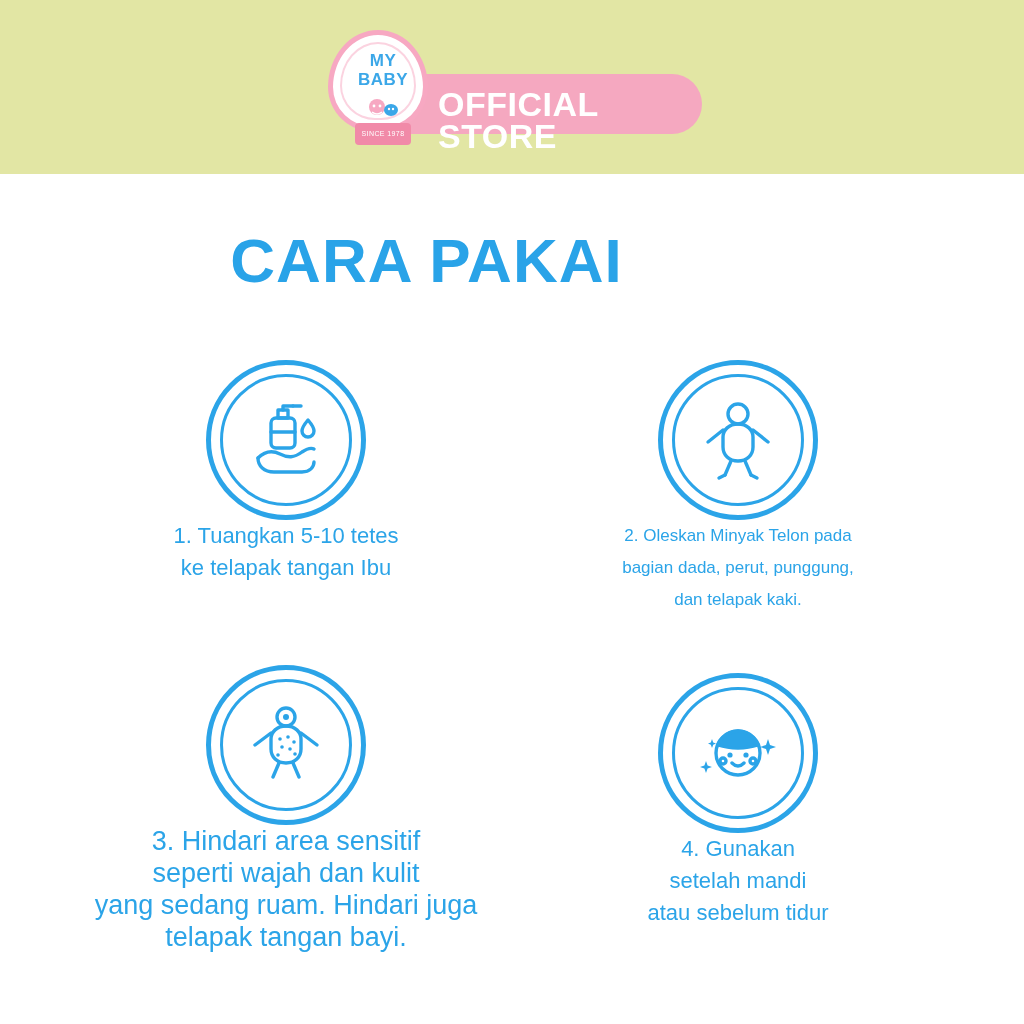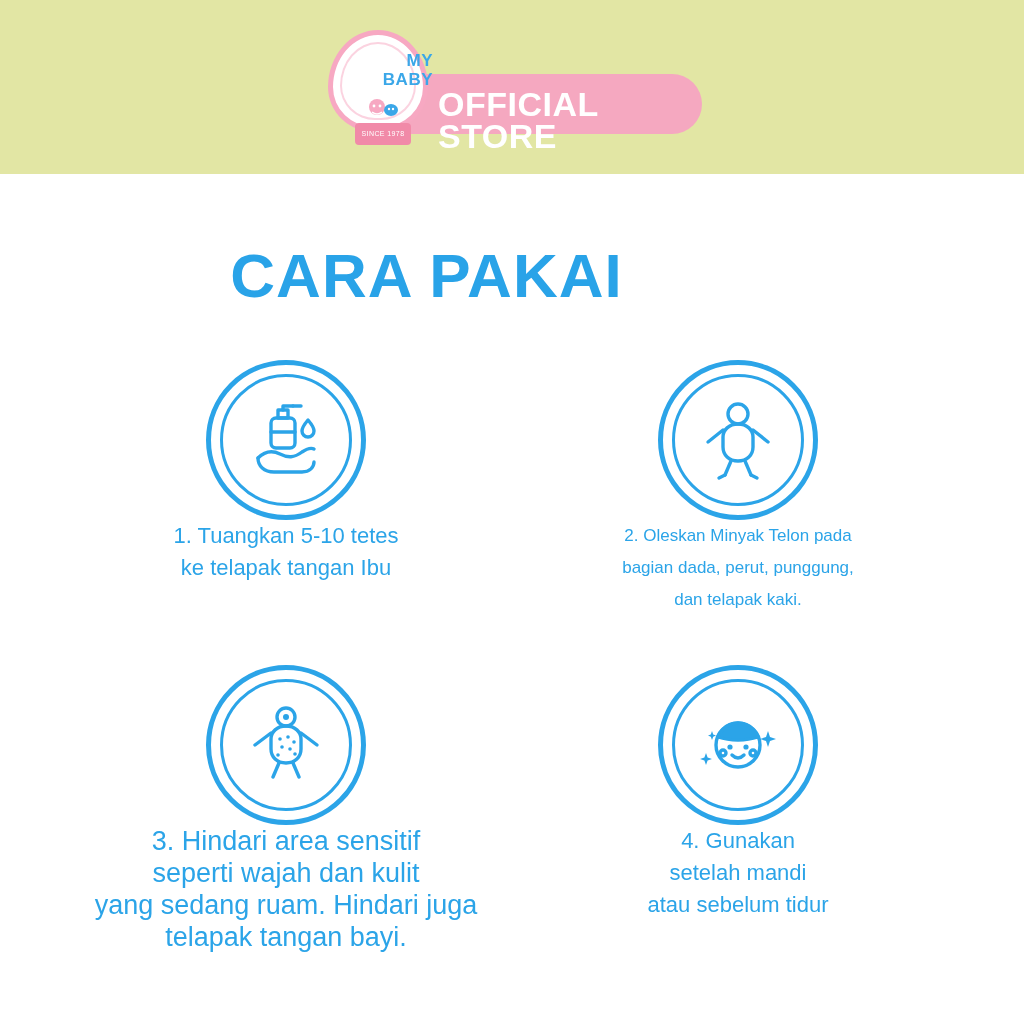--- a/index.html
+++ b/index.html
@@ -80,21 +80,21 @@
     right: 7px;
     bottom: 7px;
     border: 2px solid #fbd3e0;
     border-radius: 50% 50% 46% 46% / 56% 56% 44% 44%;
   }
   .logo-text {
     position: absolute;
     left: 0;
     top: 16px;
     width: 100px;
-    text-align: right;
+    text-align: center;
     color: #3ba7e8;
     font-size: 17px;
     font-weight: bold;
     line-height: 19px;
     letter-spacing: 0.5px;
   }
   .logo-mark {
     position: absolute;
     left: 30px;
     top: 58px;
@@ -120,38 +120,37 @@
   .main-title {
     position: absolute;
     left: 0;
     top: 225px;
     width: 853px;
     text-align: center;
     color: #29a3e8;
     font-size: 62px;
     font-weight: bold;
     letter-spacing: 1px;
-    margin-top: 15px;
   }
 
   
   .steps {
     position: absolute;
     left: 60px;
     top: 360px;
     width: 904px;
   }
   .step {
     position: absolute;
     width: 452px;
   }
   .step-1 { left: 0px;   top: 0px; }
   .step-2 { left: 452px; top: 0px; }
   .step-3 { left: 0px;   top: 305px; }
-  .step-4 { left: 452px; top: 305px; }
+  .step-4 { left: 452px; top: 313px; }
 
   .icon-circle {
     position: relative;
     margin: 0 auto;
     width: 160px;
     height: 160px;
     border: 5px solid #2ba4e8;
     border-radius: 50%;
     box-sizing: border-box;
   }

